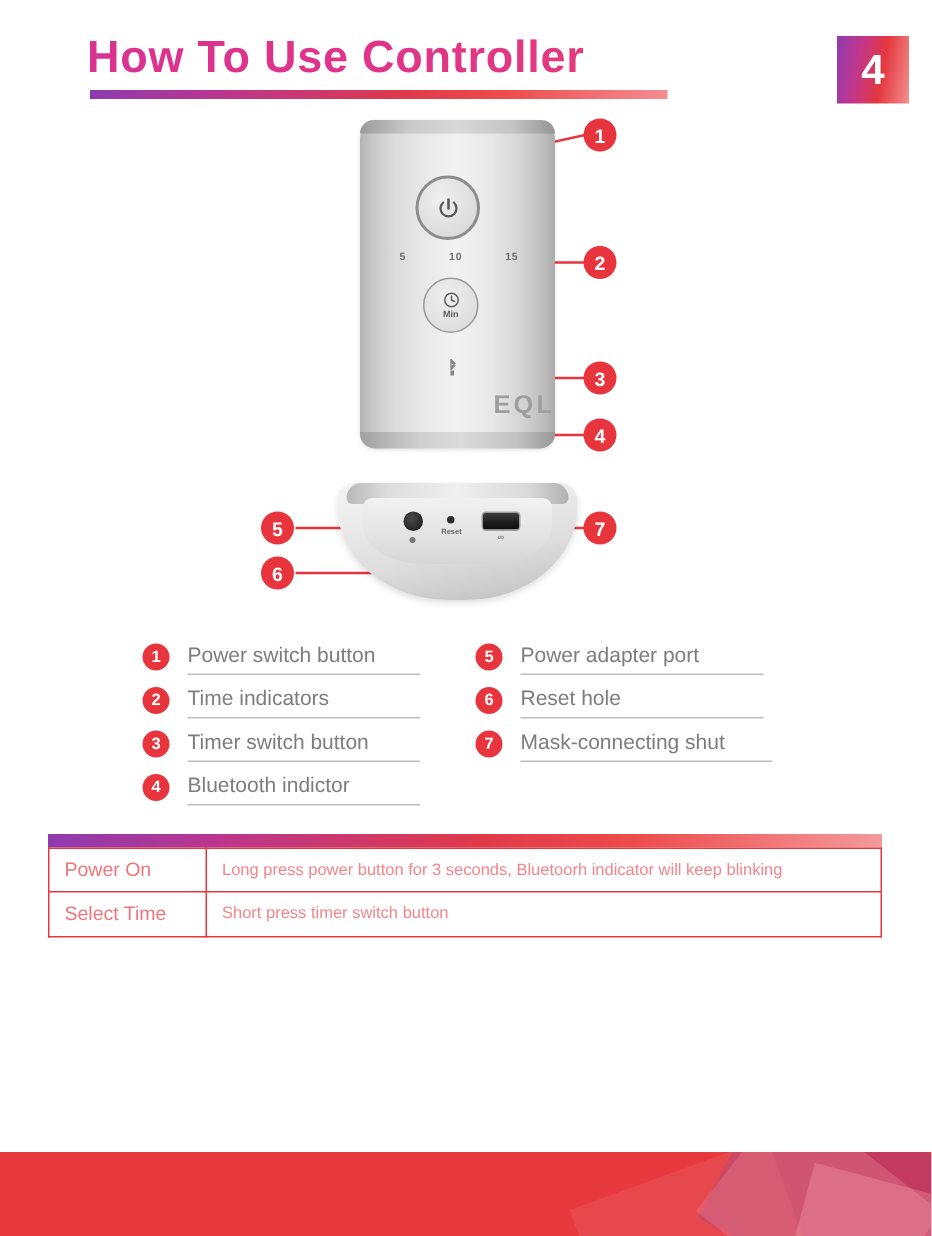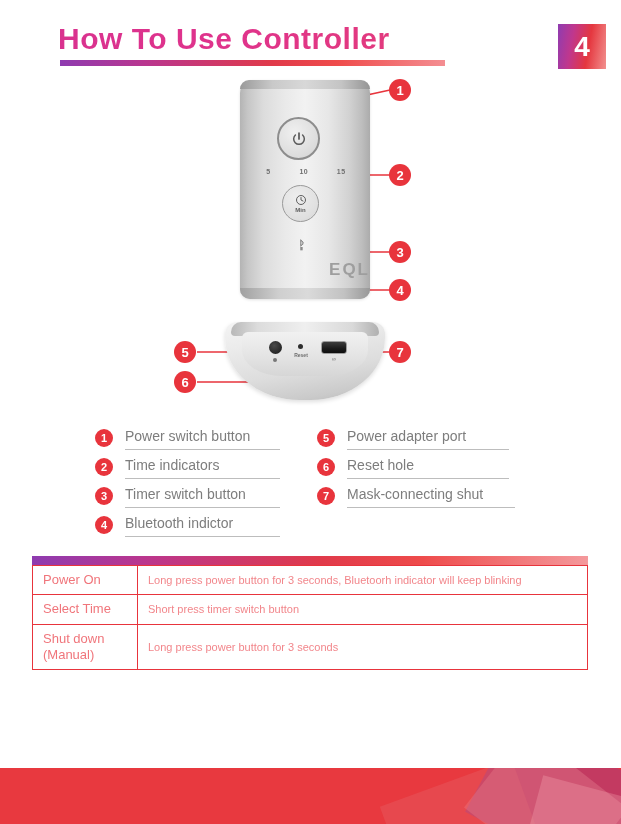--- a/index.html
+++ b/index.html
@@ -371,24 +371,20 @@
   <table id="instruction-table">
     <tbody>
       <tr>
         <td class="op-cell">Power On</td>
         <td class="desc-cell">Long press power button for 3 seconds,  Bluetoorh indicator will keep blinking</td>
       </tr>
       <tr>
         <td class="op-cell">Select Time</td>
         <td class="desc-cell">Short press timer switch button</td>
       </tr>
-      <tr>
-        <td class="op-cell">Shut down (Manual)</td>
-        <td class="desc-cell">Long press  power button for 3 seconds</td>
-      </tr>
     </tbody>
   </table>
 </div>
 
 <div id="footer">
   <div class="footer-shape" id="fs1"></div>
   <div class="footer-shape" id="fs2"></div>
   <div class="footer-shape" id="fs3"></div>
   <div class="footer-shape" id="fs4"></div>
 </div>

